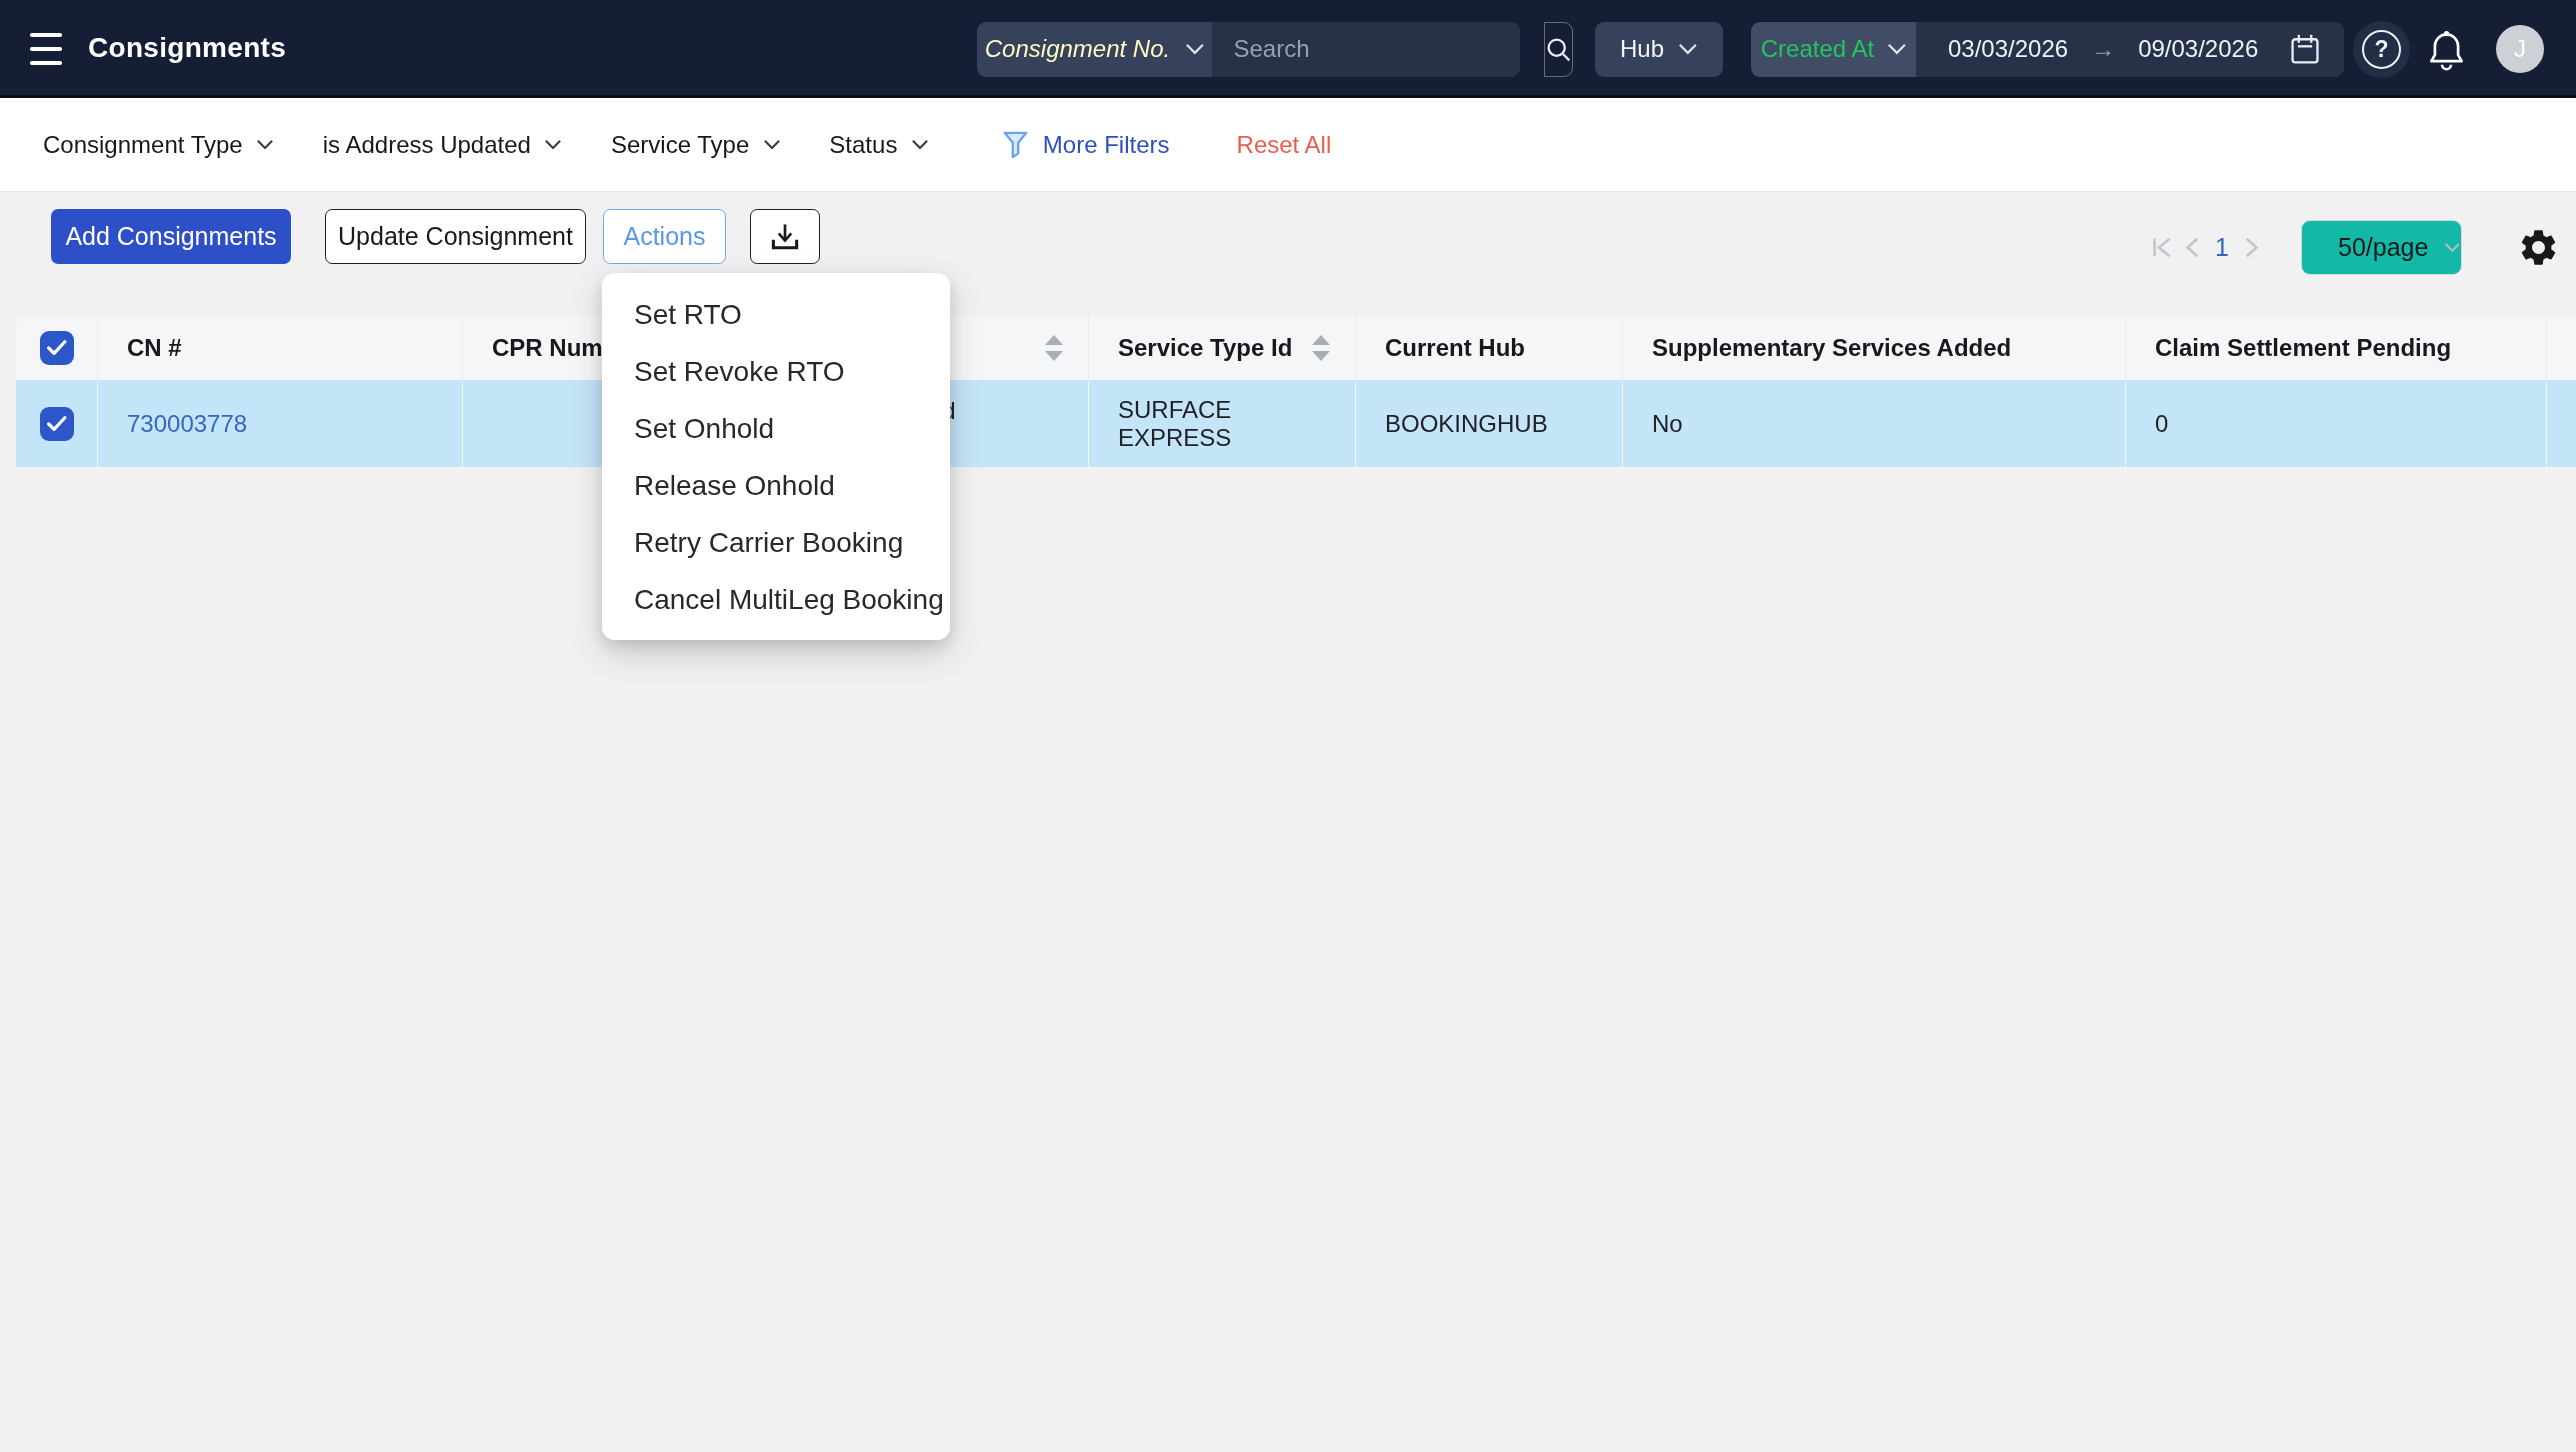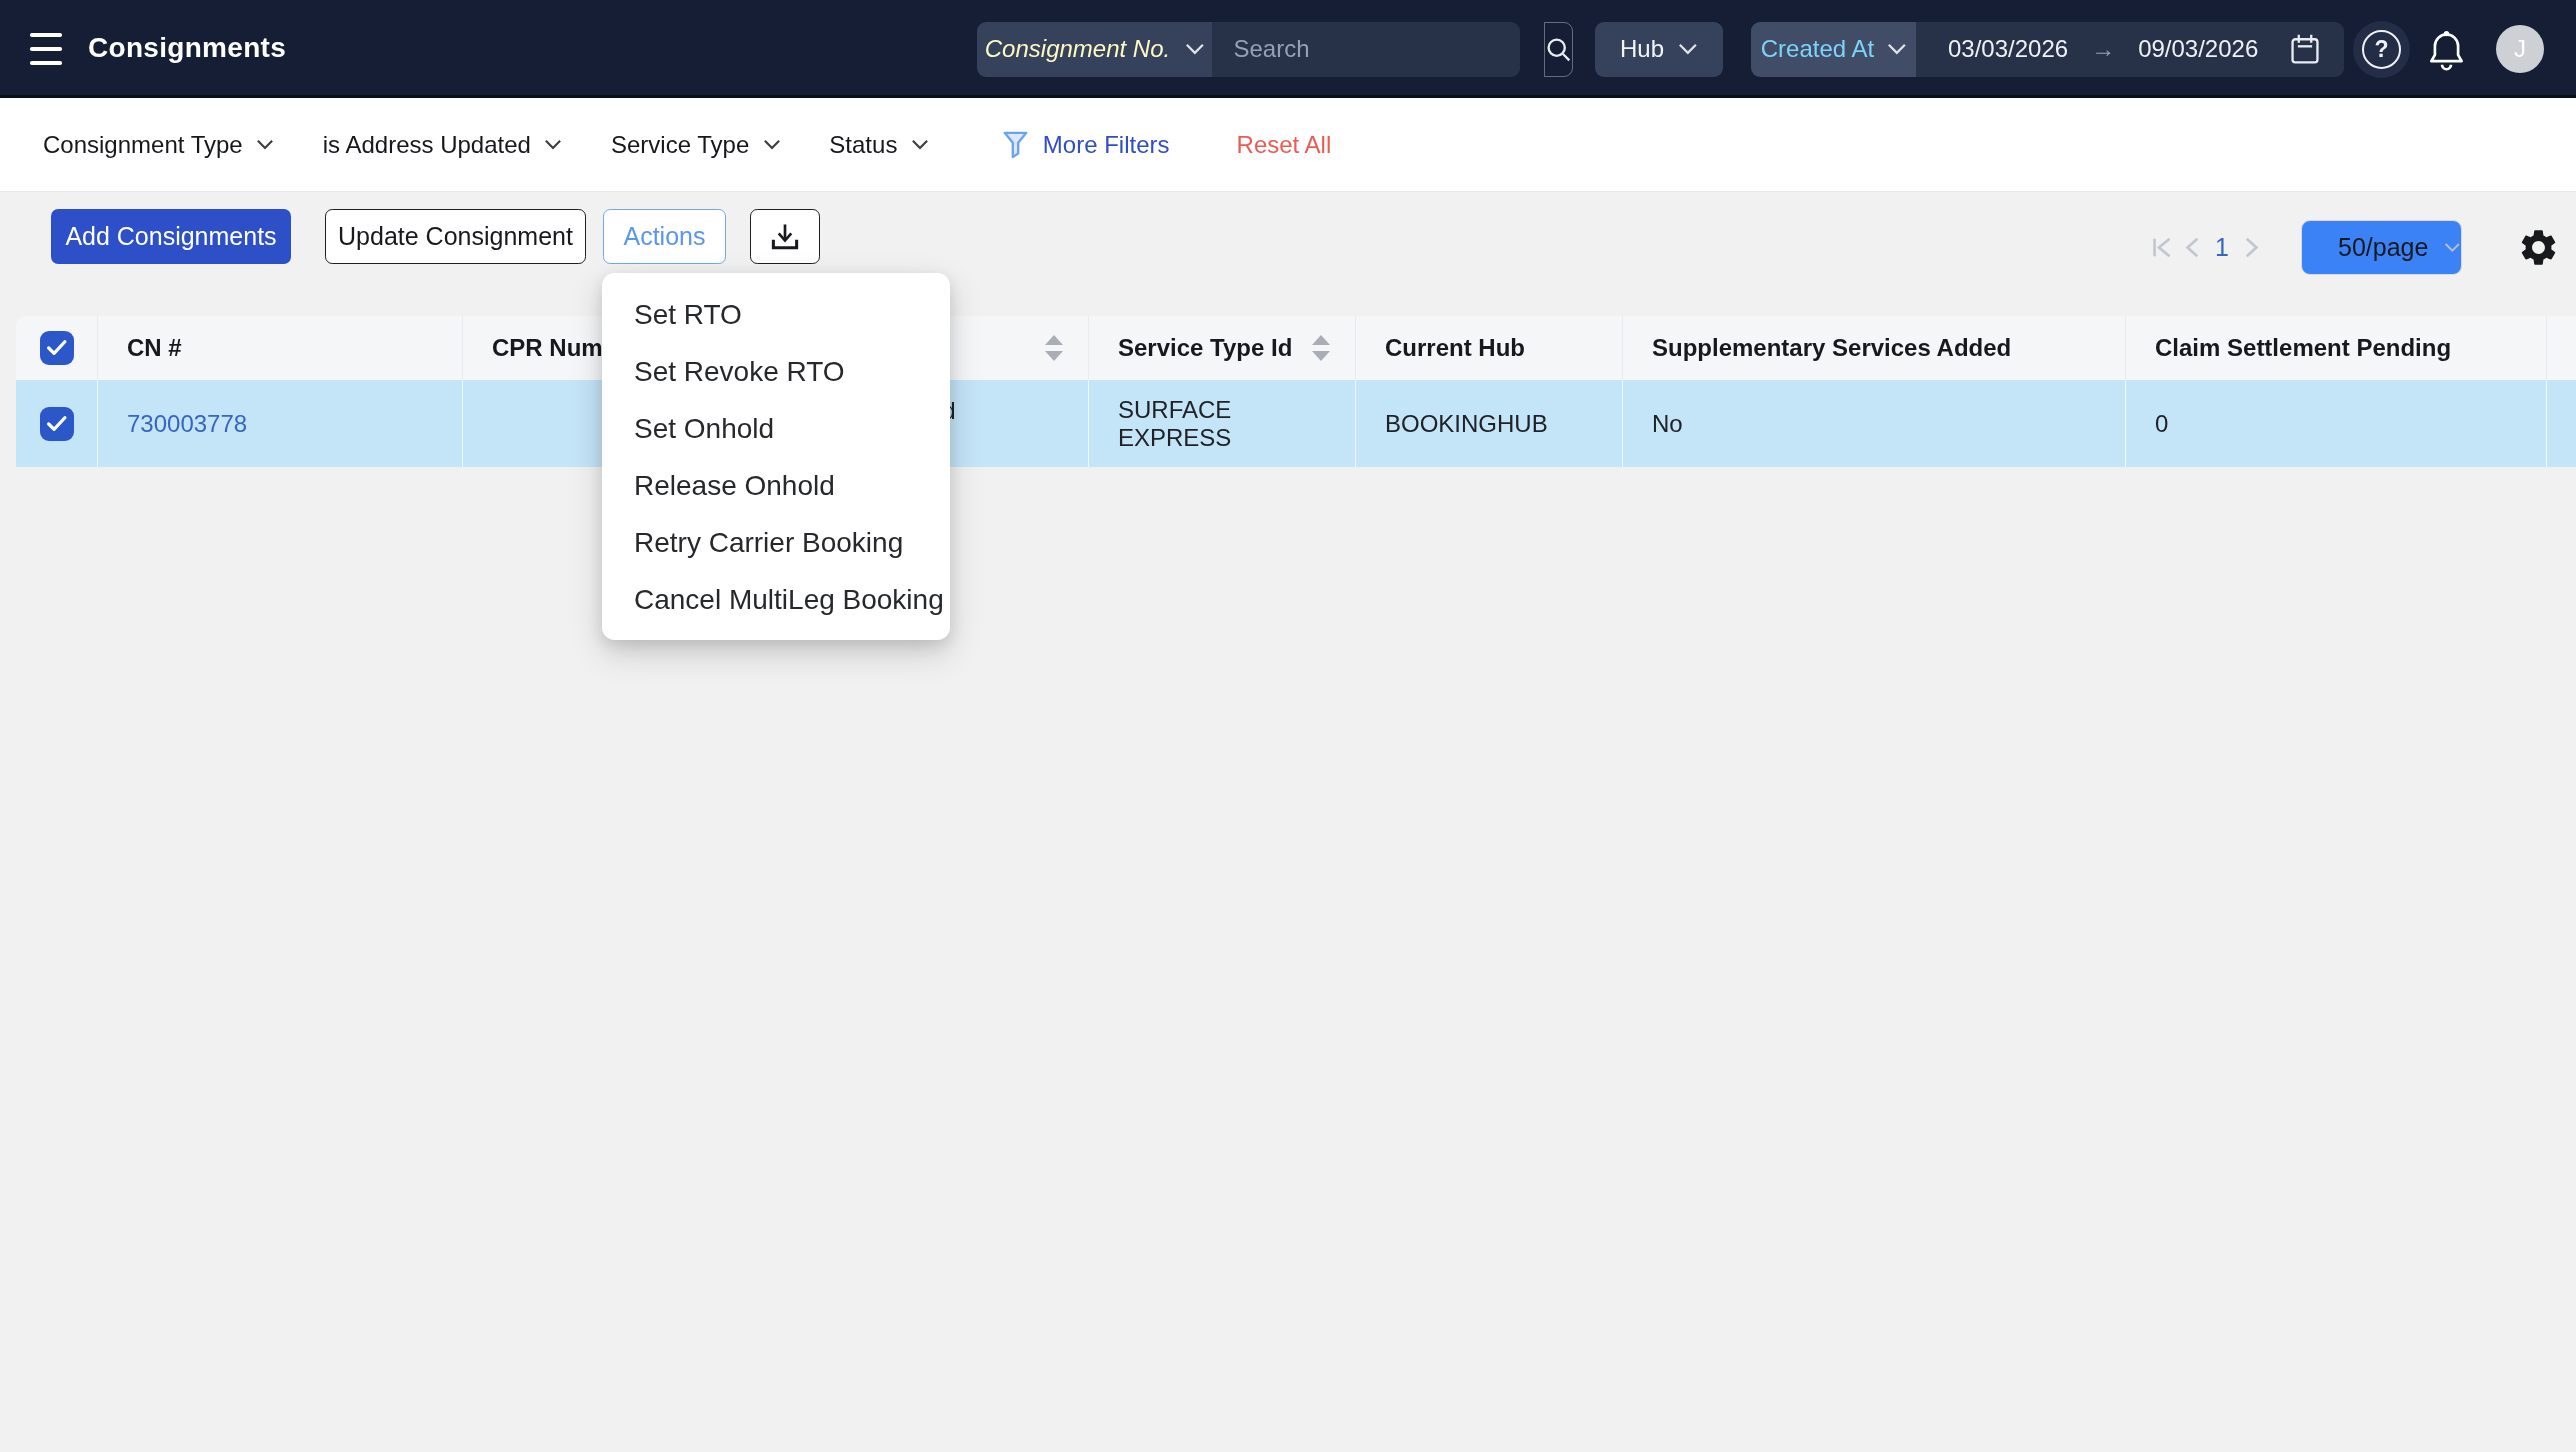--- a/index.html
+++ b/index.html
@@ -24,21 +24,21 @@
   .search-group { position: absolute; left: 977px; top: 21.5px; height: 55px; display: flex; border-radius: 9px; }
   .search-cat { width: 235px; height: 55px; background: #36425b; border-radius: 9px 0 0 9px; display: flex; align-items: center; justify-content: center; gap: 14.3px; color: #fef9c3; font-size: 24px; cursor: pointer; font-style: italic; }
   .search-box { width: 308px; height: 55px; background: #273249; border-radius: 0 9px 9px 0; display: flex; align-items: center; }
   .search-box input { flex: 1; height: 100%; background: transparent; border: none; outline: none; color: #e8ebf2; font-size: 24px; padding-left: 21.5px; font-family: inherit; }
   .search-box input::placeholder { color: #97a0b3; }
   .search-icon-wrap { width: 59px; height: 55px; border: 0.9px solid rgba(255,255,255,0.35); border-radius: 0 9px 9px 0; display: flex; align-items: center; justify-content: center; cursor: pointer; }
 
   .hub-select { position: absolute; left: 1595px; top: 21.5px; width: 128px; height: 55px; background: #36425b; border-radius: 9px; display: flex; align-items: center; justify-content: center; gap: 14.3px; color: #f2f4f8; font-size: 24px; cursor: pointer; }
 
   .date-group { position: absolute; left: 1751px; top: 21.5px; height: 55px; display: flex; border-radius: 9px; }
-  .date-field { width: 165px; height: 55px; background: #414d66; border-radius: 9px 0 0 9px; display: flex; align-items: center; justify-content: center; gap: 12.5px; color: #7dd3fc; font-size: 24px; cursor: pointer; }
+  .date-field { width: 165px; height: 55px; background: #414d66; border-radius: 9px 0 0 9px; display: flex; align-items: center; justify-content: center; gap: 12.5px; color: #22c55e; font-size: 24px; cursor: pointer; }
   .date-range { width: 428px; height: 55px; background: #273249; border-radius: 0 9px 9px 0; display: flex; align-items: center; color: #eef1f6; font-size: 24px; padding: 0 23px 0 32px; }
   .date-range .dt { cursor: text; }
   .date-arrow { color: #98a1b3; margin: 0 23px; font-size: 24px; }
   .cal-icon { margin-left: auto; display:flex; cursor: pointer; }
 
   .help-btn { position: absolute; left: 2353px; top: 20.6px; width: 57px; height: 57px; border-radius: 50%; background: #232d45; display: flex; align-items: center; justify-content: center; cursor: pointer; }
   .help-ring { width: 39px; height: 39px; border: 2.7px solid #eef1f5; border-radius: 50%; display:flex; align-items:center; justify-content:center; color:#eef1f5; font-size: 23px; font-weight: 600; }
   .bell-btn { position: absolute; left: 2426px; top: 29px; cursor: pointer; }
   .avatar { position: absolute; left: 2496px; top: 25px; width: 48px; height: 48px; border-radius: 50%; background: #cdd0d4; display: flex; align-items: center; justify-content: center; color: #ffffff; font-size: 24px; cursor: pointer; }
 
@@ -58,21 +58,21 @@
   .btn { position: absolute; top: 0; height: 55px; border-radius: 7.2px; font-size: 25px; display: flex; align-items: center; justify-content: center; cursor: pointer; background: #fff; }
   .btn-add { left: 51px; width: 240px; background: #2d50c8; color: #ffffff; font-weight: 500; }
   .btn-update { left: 325px; width: 261px; border: 1.8px solid #1b1e23; color: #17191d; }
   .btn-actions { left: 603px; width: 123px; border: 1.8px solid #6ea8ef; color: #5b96ee; }
   .btn-download { left: 750px; width: 70px; border: 1.8px solid #1b1e23; }
 
   
   .pager { position: absolute; top: 220px; left: 2147px; height: 55px; display: flex; align-items: center; }
   .pg-ico { display: flex; align-items: center; justify-content: center; width: 30px; cursor: pointer; }
   .pg-num { color: #3566c4; font-size: 25px; width: 30px; text-align: center; cursor: pointer; }
-  .pg-size { margin-left: 34px; width: 161px; height: 55px; background: #3b82f6; border: 0.9px solid #d8dade; border-radius: 9px; display: flex; align-items: center; justify-content: center; gap: 16px; font-size: 25px; color: #17191d; cursor: pointer; padding-left: 36px; }
+  .pg-size { margin-left: 34px; width: 161px; height: 55px; background: #14b8a6; border: 0.9px solid #d8dade; border-radius: 9px; display: flex; align-items: center; justify-content: center; gap: 16px; font-size: 25px; color: #17191d; cursor: pointer; padding-left: 36px; }
   .pg-gear { margin-left: 55px; cursor: pointer; display: flex; }
 
   
   .table { position: absolute; left: 16px; top: 316px; width: 2605px; border-radius: 10.7px 10.7px 0 0; overflow: hidden; }
   .thead { display: flex; height: 64px; background: #f5f6f8; }
   .trow  { display: flex; height: 87px; background: #c4e4f8; }
   .th { display: flex; align-items: center; padding: 0 25px 0 29px; font-size: 24px; font-weight: 600; color: #17191d; border-right: 1.8px solid #e8eaee; }
   .td { display: flex; align-items: center; padding: 0 25px 0 29px; font-size: 24px; color: #202228; border-right: 1.8px solid #edf6fd; }
   .c0 { width: 82px;  justify-content: center; padding: 0; }
   .c1 { width: 365px; }

